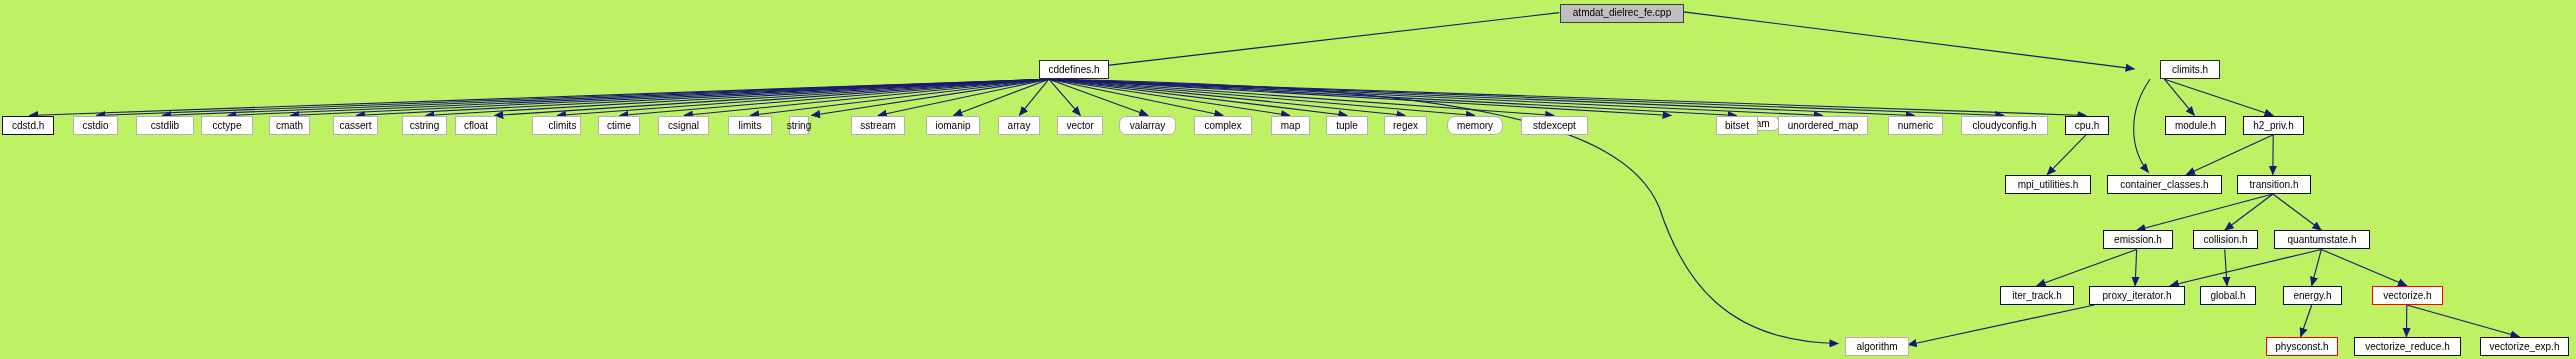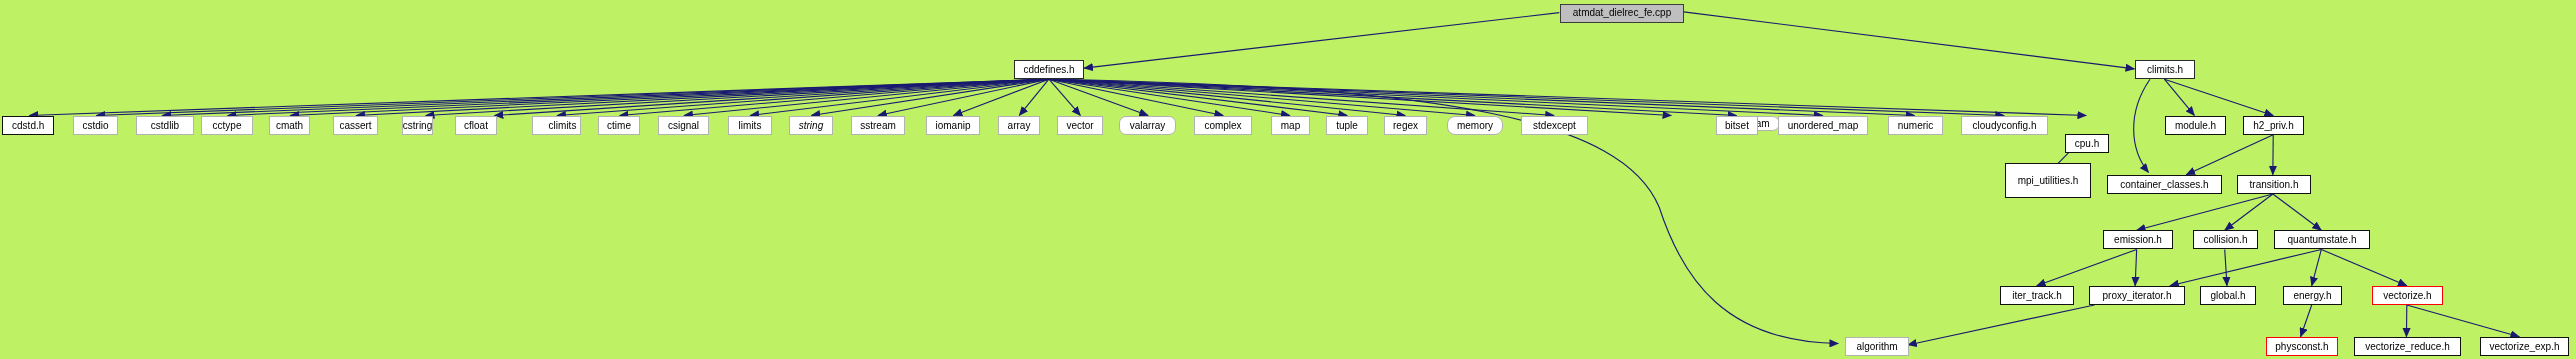--- a/index.html
+++ b/index.html
@@ -25,21 +25,21 @@
     justify-content: center;
     background: #ffffff;
     color: #000000;
     font-size: 10px;
     line-height: 1;
     white-space: nowrap;
     box-sizing: border-box;
     border: 0.7px solid #b2b2b2;
   }
   .node.root   { background: #bfbfbf; border: 1.5px solid #3d3d3d; }
-  .node.doc    { border: 0.7px solid #2a2a2a; }
+  .node.doc    { border: 0.7px solid #2a2a2a; margin-left: 25px; }
   .node.strong { border: 1.5px solid #111111; }
   .node.red    { border: 1.5px solid #ff0000; }
 </style>
 </head>
 <body>
 
 <div class="canvas">
     <svg class="edges" viewBox="0 0 3477 485">
       <defs>
         <marker id="arrow" markerUnits="userSpaceOnUse" markerWidth="13" markerHeight="11" refX="12" refY="5.5" orient="auto">
@@ -101,47 +101,47 @@
     </svg>
     <div class="node root" style="left: 1560px; top: 3.7px; width: 124px; height: 19px;">atmdat_dielrec_fe.cpp</div>
     <div class="node doc" style="left: 1014px; top: 60px; width: 70px; height: 19px;">cddefines.h</div>
     <div class="node doc" style="left: 2135px; top: 60px; width: 60px; height: 19px;">climits.h</div>
     <div class="node strong" style="left: 2.2px; top: 116px; width: 52px; height: 19px;">cdstd.h</div>
     <div class="node plain" style="left: 73px; top: 116px; width: 45px; height: 19px;">cstdio</div>
     <div class="node plain" style="left: 136px; top: 116px; width: 58px; height: 19px;">cstdlib</div>
     <div class="node plain" style="left: 201px; top: 116px; width: 52px; height: 19px;">cctype</div>
     <div class="node plain" style="left: 269px; top: 116px; width: 41px; height: 19px;">cmath</div>
     <div class="node plain" style="left: 333px; top: 116px; width: 45px; height: 19px;">cassert</div>
-    <div class="node plain" style="left: 402px; top: 116px; width: 31px; height: 19px;">cstring</div>
+    <div class="node plain" style="left: 402px; top: 116px; width: 45px; height: 19px;">cstring</div>
     <div class="node plain" style="left: 455px; top: 116px; width: 42px; height: 19px;">cfloat</div>
     <div class="node plain" style="left: 532px; top: 116px; width: 49px; height: 19px; padding-left: 12px;">climits</div>
     <div class="node plain" style="left: 598px; top: 116px; width: 42px; height: 19px;">ctime</div>
     <div class="node plain" style="left: 658px; top: 116px; width: 51px; height: 19px;">csignal</div>
     <div class="node plain" style="left: 728px; top: 116px; width: 44px; height: 19px;">limits</div>
-    <div class="node plain" style="left: 789px; top: 116px; width: 44px; height: 19px; font-style: italic;">string</div>
+    <div class="node plain" style="left: 789px; top: 116px; width: 20px; height: 19px;">string</div>
     <div class="node plain" style="left: 851px; top: 116px; width: 54px; height: 19px;">sstream</div>
     <div class="node plain" style="left: 926px; top: 116px; width: 54px; height: 19px;">iomanip</div>
     <div class="node plain" style="left: 998px; top: 116px; width: 42px; height: 19px;">array</div>
     <div class="node plain" style="left: 1057px; top: 116px; width: 46px; height: 19px;">vector</div>
     <div class="node plain" style="left: 1119px; top: 116px; width: 57px; height: 19px; border-radius: 7px;">valarray</div>
     <div class="node plain" style="left: 1194px; top: 116px; width: 58px; height: 19px;">complex</div>
     <div class="node plain" style="left: 1271px; top: 116px; width: 39px; height: 19px;">map</div>
     <div class="node plain" style="left: 1326px; top: 116px; width: 42px; height: 19px;">tuple</div>
     <div class="node plain" style="left: 1384px; top: 116px; width: 43px; height: 19px;">regex</div>
     <div class="node plain" style="left: 1447px; top: 116px; width: 56px; height: 19px; border-radius: 8px;">memory</div>
     <div class="node plain" style="left: 1521px; top: 116px; width: 67px; height: 19px;">stdexcept</div>
     <div class="node plain" style="left: 1726px; top: 116px; width: 54px; height: 15px; border-radius: 9px;">fstream</div>
     <div class="node plain" style="left: 1716px; top: 116px; width: 42px; height: 19px;">bitset</div>
     <div class="node plain" style="left: 1778px; top: 116px; width: 90px; height: 19px;">unordered_map</div>
     <div class="node plain" style="left: 1888px; top: 116px; width: 55px; height: 19px;">numeric</div>
     <div class="node plain" style="left: 1961px; top: 116px; width: 87px; height: 19px;">cloudyconfig.h</div>
-    <div class="node strong" style="left: 2065px; top: 116px; width: 44px; height: 19px; margin-top: 18px;">cpu.h</div>
+    <div class="node strong" style="left: 2065px; top: 116px; width: 44px; height: 19px;">cpu.h</div>
     <div class="node strong" style="left: 2165px; top: 116px; width: 61px; height: 19px;">module.h</div>
     <div class="node strong" style="left: 2243px; top: 116px; width: 61px; height: 19px;">h2_priv.h</div>
-    <div class="node strong" style="left: 2005px; top: 163px; width: 86px; height: 35px;">mpi_utilities.h</div>
+    <div class="node strong" style="left: 2005px; top: 175px; width: 86px; height: 19px;">mpi_utilities.h</div>
     <div class="node strong" style="left: 2107px; top: 175px; width: 115px; height: 19px;">container_classes.h</div>
     <div class="node strong" style="left: 2237px; top: 175px; width: 74px; height: 19px;">transition.h</div>
     <div class="node strong" style="left: 2103px; top: 230px; width: 70px; height: 19px;">emission.h</div>
     <div class="node strong" style="left: 2193px; top: 230px; width: 65px; height: 19px;">collision.h</div>
     <div class="node strong" style="left: 2274px; top: 230px; width: 96px; height: 19px;">quantumstate.h</div>
     <div class="node strong" style="left: 2000px; top: 286px; width: 74px; height: 19px;">iter_track.h</div>
     <div class="node strong" style="left: 2089px; top: 286px; width: 96px; height: 19px;">proxy_iterator.h</div>
     <div class="node strong" style="left: 2200px; top: 286px; width: 56px; height: 19px;">global.h</div>
     <div class="node strong" style="left: 2283px; top: 286px; width: 59px; height: 19px;">energy.h</div>
     <div class="node red" style="left: 2372px; top: 286px; width: 71px; height: 19px;">vectorize.h</div>

